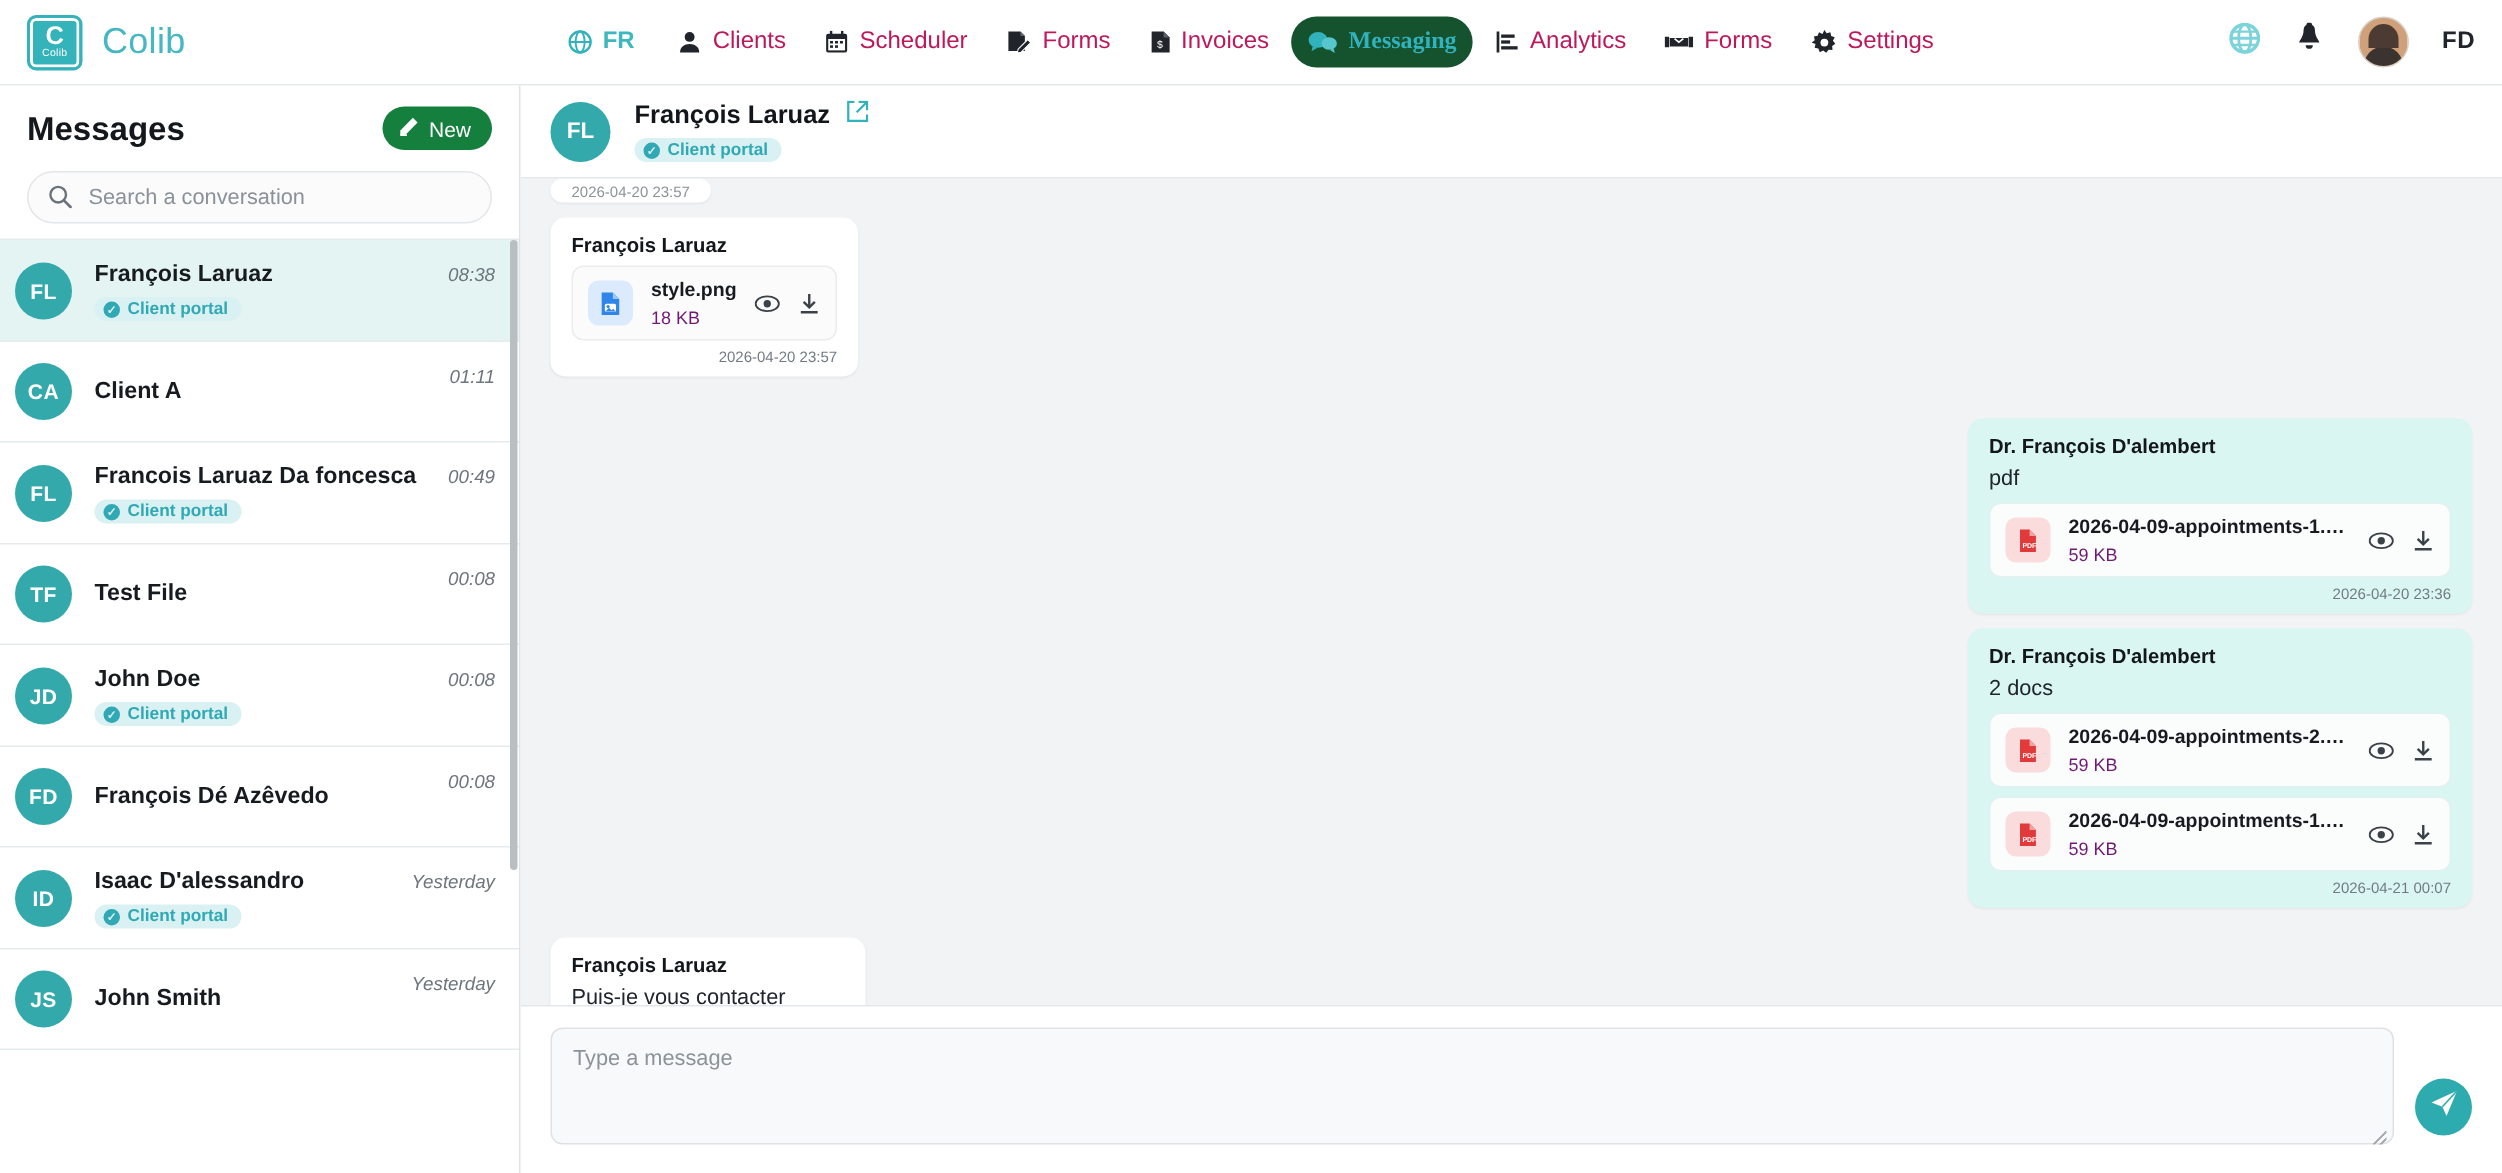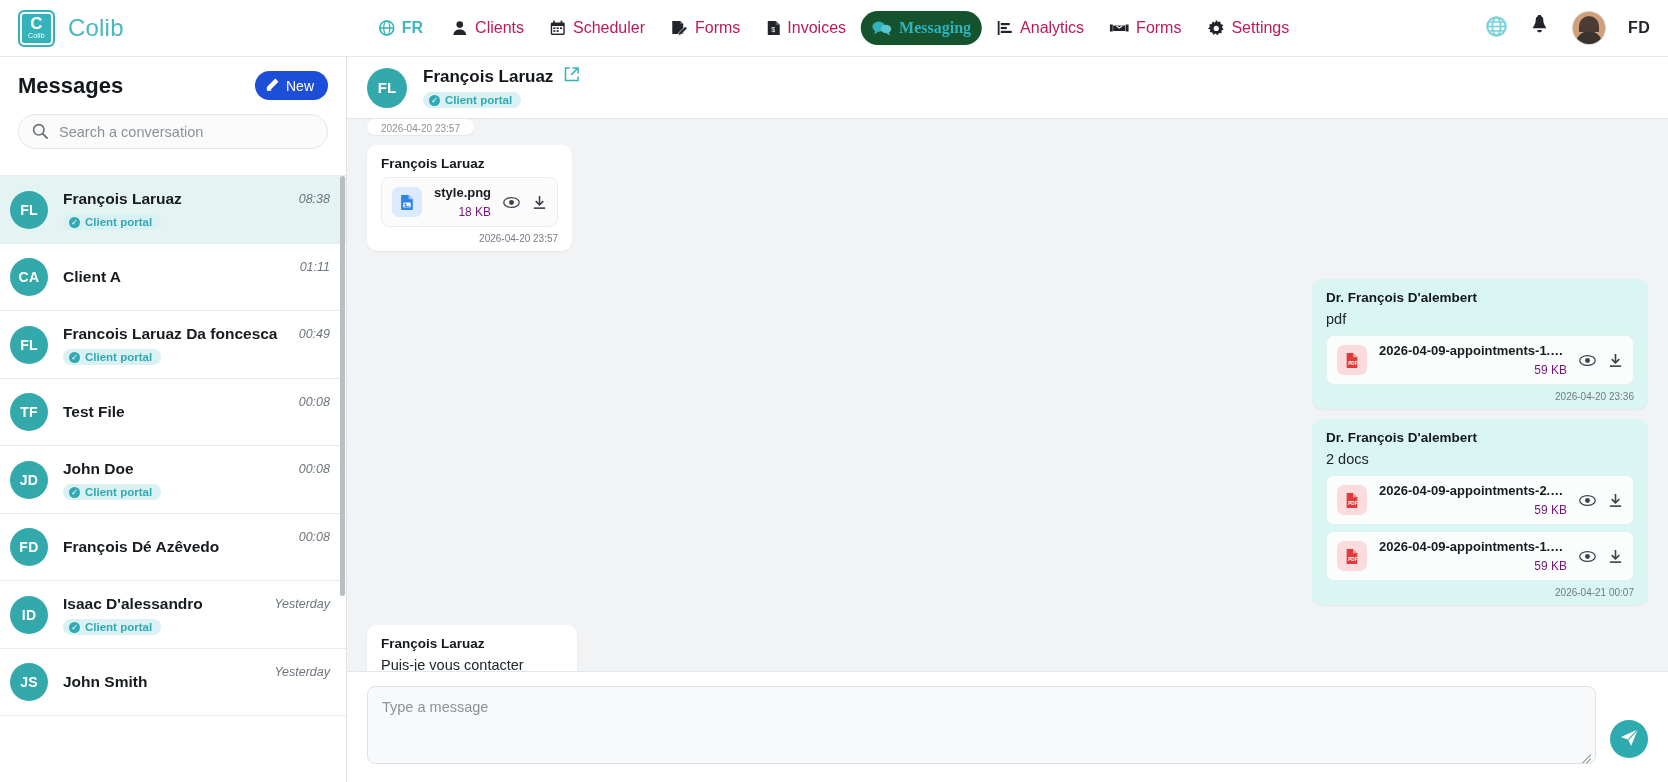--- a/index.html
+++ b/index.html
@@ -71,25 +71,25 @@
   .body { flex: 1; display: flex; min-height: 0; }
 
   
   .sidebar {
     width: 347px; min-width: 347px;
     background: #fff;
     border-right: 1px solid #dfe3e6;
     display: flex; flex-direction: column;
     position: relative;
   }
-  .sb-head { padding: 14px 18px 26px 18px; }
+  .sb-head { padding: 14px 18px 10px 18px; }
   .sb-title-row { display: flex; align-items: center; justify-content: space-between; }
   .sb-title { font-size: 22px; font-weight: bold; color: #14181d; }
   .new-btn {
-    background: #1d4ed8; color: #fff; border: none; border-radius: 16px;
+    background: #15803d; color: #fff; border: none; border-radius: 16px;
     padding: 6px 14px 6px 11px; font-size: 14px; cursor: pointer;
     display: flex; align-items: center; gap: 6px;
     font-family: "Liberation Sans", sans-serif;
   }
   .search-wrap { margin-top: 14px; position: relative; }
   .search-input {
     width: 100%; height: 35px; border-radius: 18px;
     border: 1px solid #e3e6e9; background: #fbfbfc;
     padding: 0 12px 0 40px; font-size: 14.5px; color: #3b4148;
     font-family: "Liberation Sans", sans-serif; outline: none;
@@ -165,21 +165,21 @@
     background: #fbfbfc; border: 1px solid #ececee; border-radius: 8px;
     padding: 7px 10px; margin-top: 6px;
   }
   .bubble.out .file-card { background: #fbfdfd; border-color: #e3f1ef; }
   .file-ico {
     width: 30px; height: 30px; min-width: 30px; border-radius: 7px;
     display: flex; align-items: center; justify-content: center;
   }
   .file-ico.img { background: #dceafd; }
   .file-ico.pdf { background: #fadcdc; }
-  .file-meta { flex: 1; min-width: 0; text-align: right; }
+  .file-meta { flex: 1; min-width: 0; }
   .file-name { font-size: 13px; font-weight: bold; color: #171b20; white-space: nowrap; overflow: hidden; text-overflow: ellipsis; }
   .file-size { font-size: 12px; color: #701a75; margin-top: 5px; }
   .file-acts { display: flex; gap: 12px; align-items: center; }
   .act { cursor: pointer; display: flex; }
 
   .topcut {
     background:#fff; border-radius: 10px; padding: 4px 14px 8px 14px;
     max-width: 280px; box-shadow: 0 1px 2px rgba(0,0,0,.06);
     overflow:hidden; height:16px;
   }

